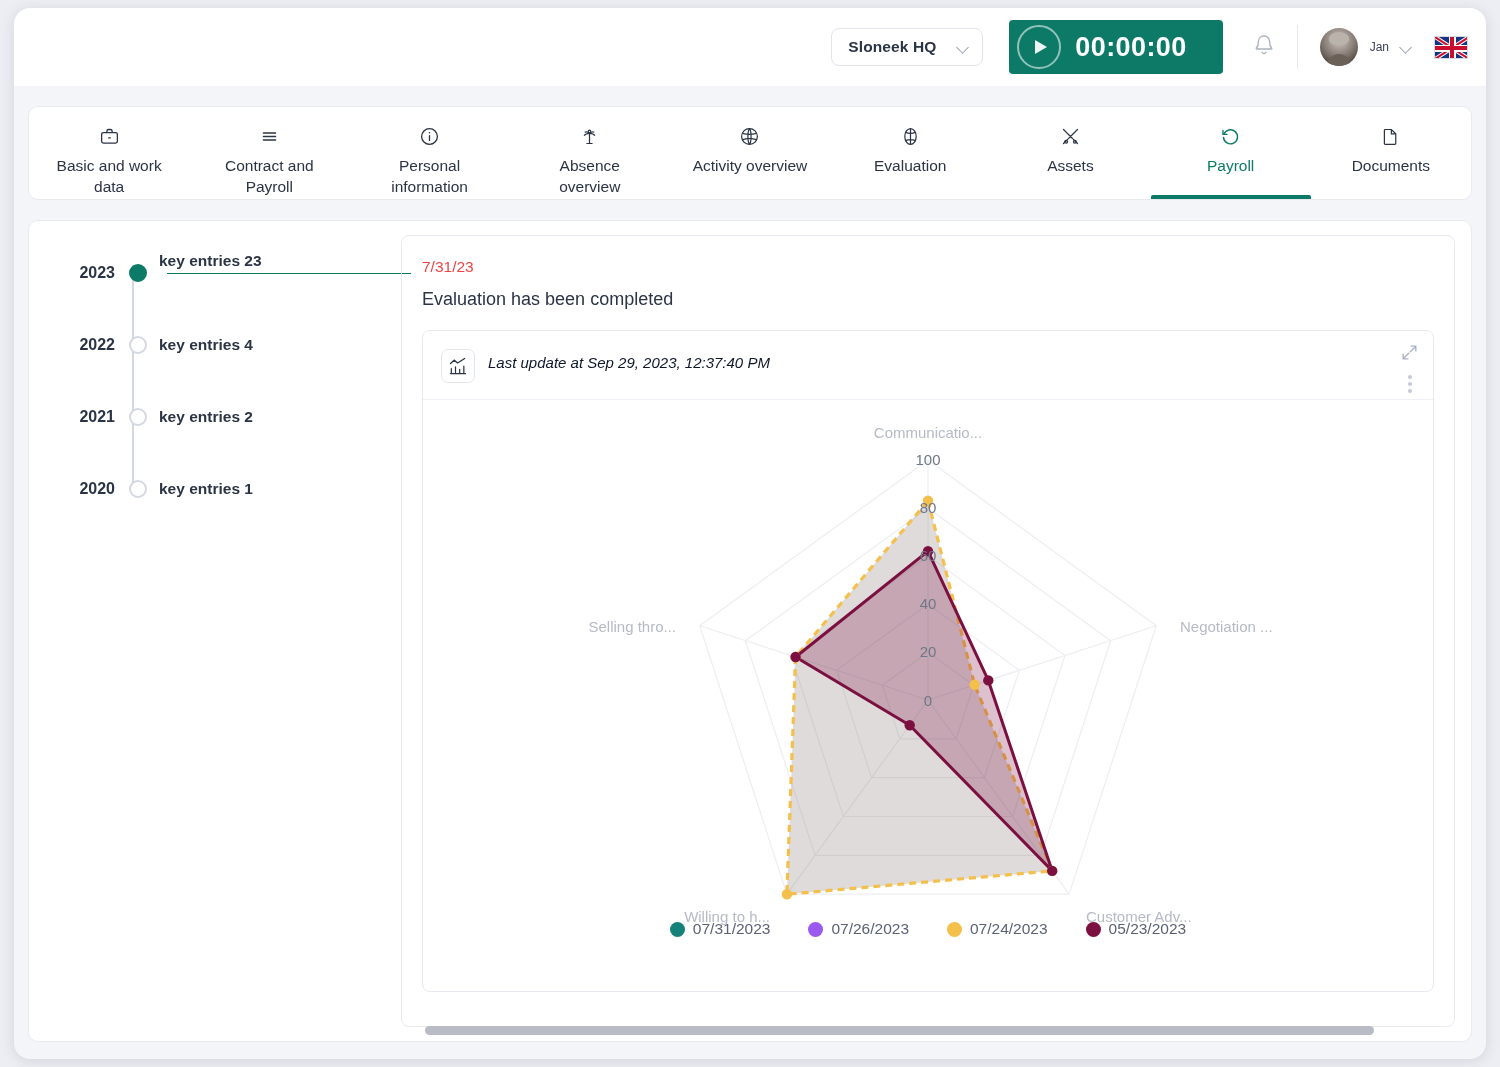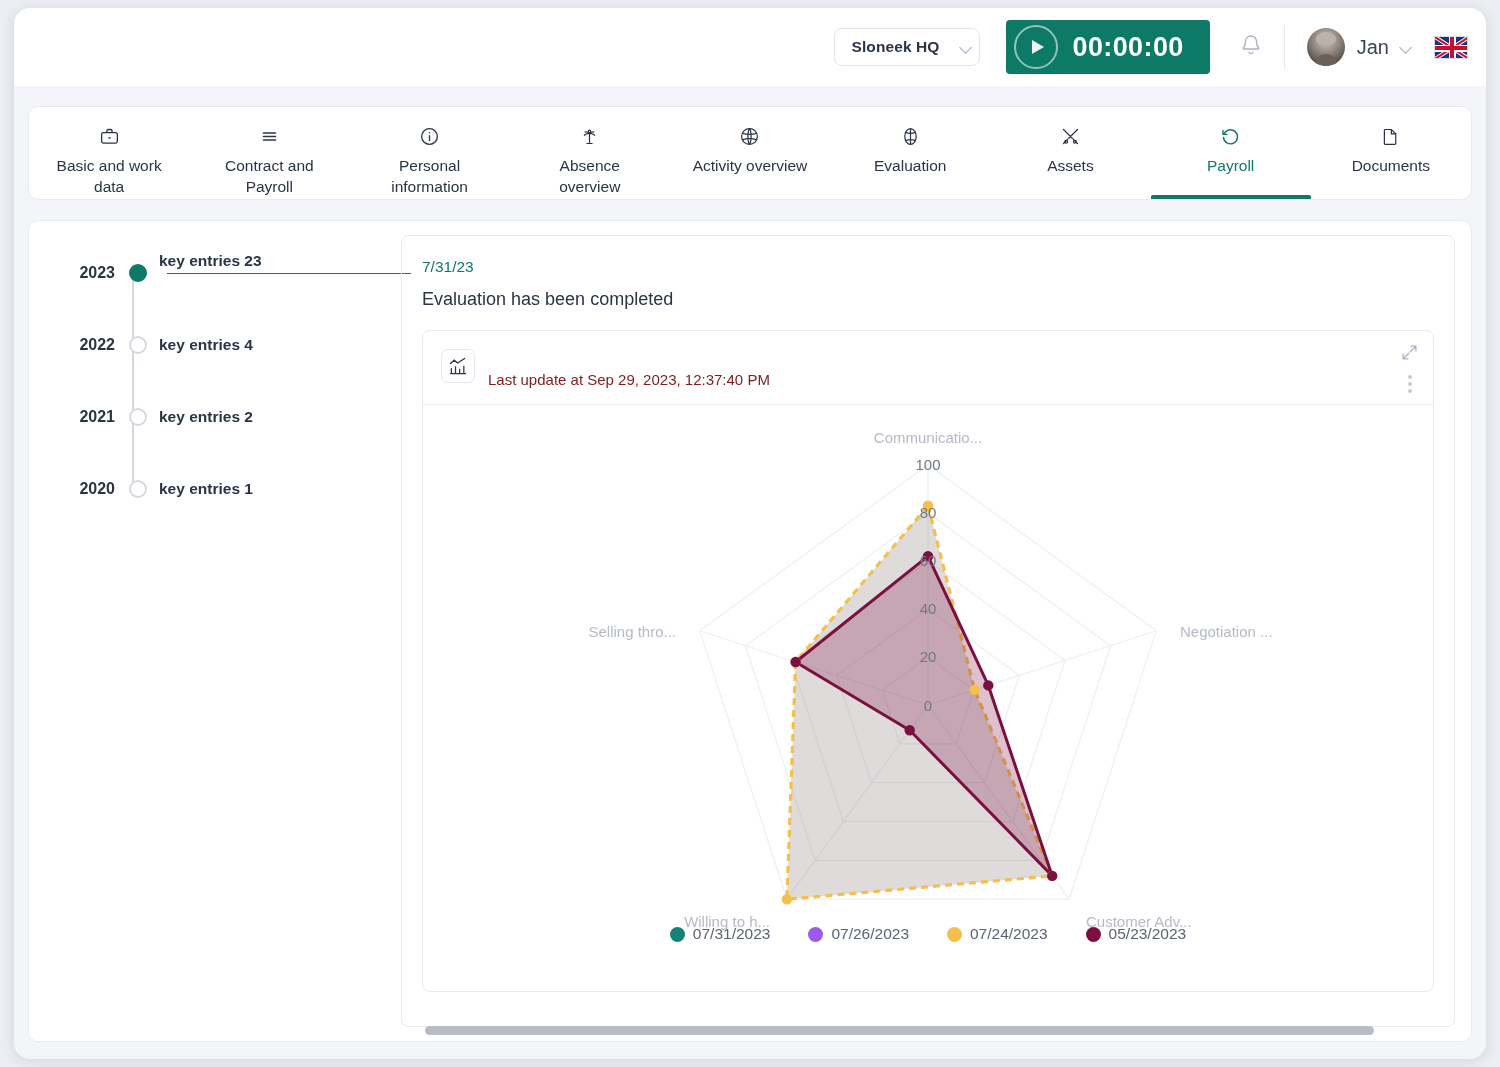--- a/index.html
+++ b/index.html
@@ -23,36 +23,36 @@
   .topbar {
     height: 78px; background: #ffffff;
     display: flex; align-items: center; justify-content: flex-end;
     padding-right: 18px; gap: 0px;
     border-radius: 16px 16px 0 0;
   }
   .org-select {
     display: flex; align-items: center; gap: 22px;
     border: 1px solid #e2e5ec; border-radius: 8px;
     background: #fff;
-    padding: 9px 7px 9px 16px; height: 38px;
+    padding: 9px 13px 9px 16px; height: 38px;
     cursor: pointer;
   }
   .org-select .lbl { font-size: 15.5px; font-weight: 700; color: #2b3445; letter-spacing: .1px;}
   .chev { width: 11px; height: 11px; position: relative; }
   .chev::after {
     content: ""; position: absolute; left: 0; top: 1px;
     width: 8px; height: 8px;
     border-right: 1.6px solid #9aa3b5; border-bottom: 1.6px solid #9aa3b5;
     transform: rotate(45deg);
   }
   .timer {
     margin-left: 26px;
     display: flex; align-items: center;
     background: #0d7a68; height: 54px; border-radius: 4px;
-    padding-right: 26px; position: relative;
+    padding-right: 36px; position: relative;
   }
   .play-btn {
     width: 44px; height: 44px; border-radius: 50%;
     border: 2px solid rgba(255,255,255,.55);
     margin: 0 14px 0 8px;
     display: flex; align-items: center; justify-content: center;
     cursor: pointer; flex: none;
   }
   .play-tri {
     width: 0; height: 0;
@@ -74,21 +74,21 @@
     position: relative; overflow: hidden; flex: none;
   }
   .avatar::before {
     content:""; position:absolute; left:9px; top:4px; width:20px; height:13px;
     border-radius: 50% 50% 40% 40%; background:#b9b3ab;
   }
   .avatar::after {
     content:""; position:absolute; left:7px; bottom:0; width:24px; height:12px;
     border-radius: 12px 12px 0 0; background:#6b6058;
   }
-  .user .name { font-size: 20px; color: #3b4455; }
+  .user .name { font-size: 12px; color: #3b4455; }
   .flag {
     width: 34px; height: 23px; margin-left: 22px;
     background: #16347f; position: relative; overflow: hidden; cursor: pointer;
     border: 1px solid #d7dbe3;
   }
   .flag i { position: absolute; display:block; }
   .flag .d1 { width: 44px; height: 4px; background:#fff; left:-5px; top:9px; transform: rotate(33deg); }
   .flag .d2 { width: 44px; height: 4px; background:#fff; left:-5px; top:9px; transform: rotate(-33deg); }
   .flag .r1 { width: 44px; height: 2px; background:#c8102e; left:-5px; top:10px; transform: rotate(33deg); }
   .flag .r2 { width: 44px; height: 2px; background:#c8102e; left:-5px; top:10px; transform: rotate(-33deg); }
@@ -148,41 +148,41 @@
   .tl-rule {
     position: absolute; left: 108px; right: -10px; top: 18px; height: 1px; background:#0d7a68;
   }
 
   
   .content {
     flex: 1; margin: 14px 16px 14px 0;
     border: 1px solid #e6e9f0; border-radius: 8px;
     padding: 22px 20px 10px 20px; overflow: hidden; position: relative;
   }
-  .ev-date { font-size: 15.5px; color: #0f766e; }
+  .ev-date { font-size: 15.5px; color: #ef4444; }
   .ev-text { font-size: 18px; color: #2b3445; margin-top: 13px; }
   .dl-btn {
     margin-top: 12px; display: inline-flex; align-items: center; gap: 9px;
     border: 1.4px solid #7c3aed; background: #f3ecff; color: #7c3aed;
     border-radius: 7px; padding: 8px 15px; font-size: 14.5px; font-weight: 700;
     cursor: pointer;
   }
 
   .chart-card {
     margin-top: 20px; border: 1px solid #e6e9f0; border-radius: 8px;
     height: 662px; position: relative; background:#fff;
   }
   .cc-head { display: flex; align-items: flex-start; padding: 18px 20px 16px 18px;
              border-bottom: 1px solid #edeff4; position: relative; }
   .cc-icon {
     width: 34px; height: 34px; border: 1px solid #e3e6ee; border-radius: 7px;
     display: flex; align-items: center; justify-content: center; flex:none; margin-right: 13px;
   }
   .cc-title { font-size: 20.5px; color: #2b3445; font-weight: 700; letter-spacing: -.2px; }
-  .cc-sub { font-size: 15px; color: #7f1d1d; margin-top: 22px; }
+  .cc-sub { font-size: 15px; color: #0f172a; margin-top: 5px; font-style: italic; }
   .cc-tools { position: absolute; right: 14px; top: 12px; display:flex; flex-direction:column;
               align-items:center; gap:9px; }
   .kebab { display:flex; flex-direction:column; gap:3px; cursor:pointer; }
   .kebab i { width:4px; height:4px; border-radius:50%; background:#c3c9d6; display:block; }
 
   .chart-area { position: relative; height: 560px; }
   .legend {
     position: absolute; left: 0; right: 0; bottom: 22px;
     display: flex; align-items: center; justify-content: center; gap: 38px;
   }

